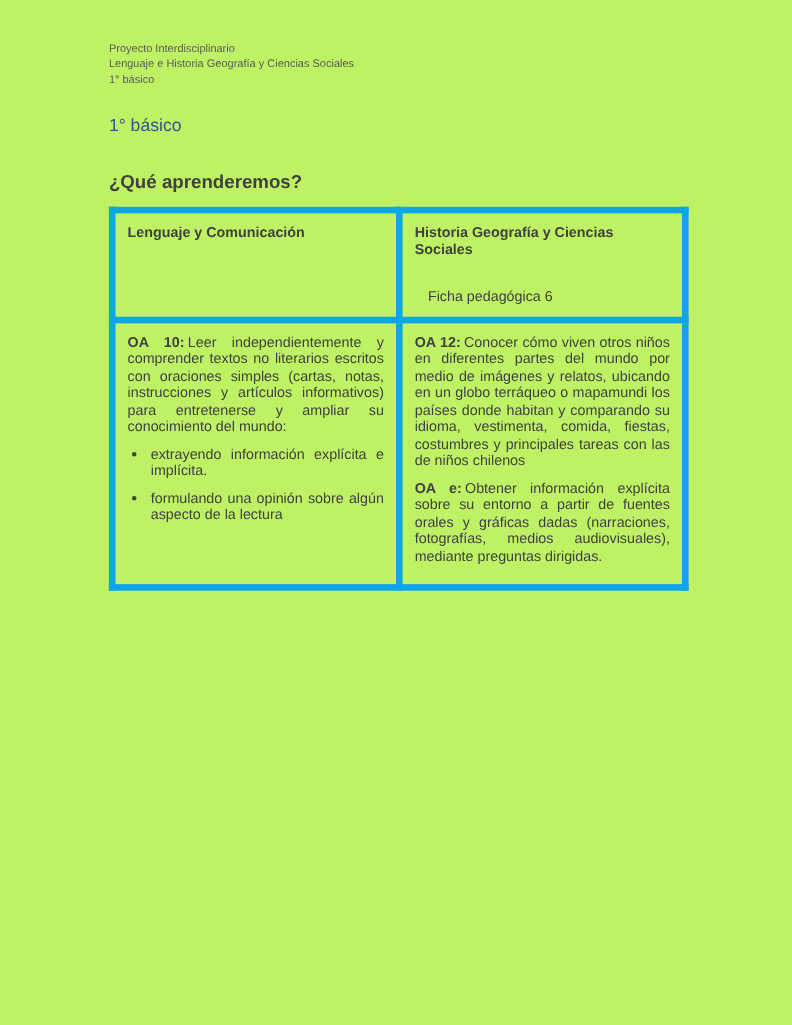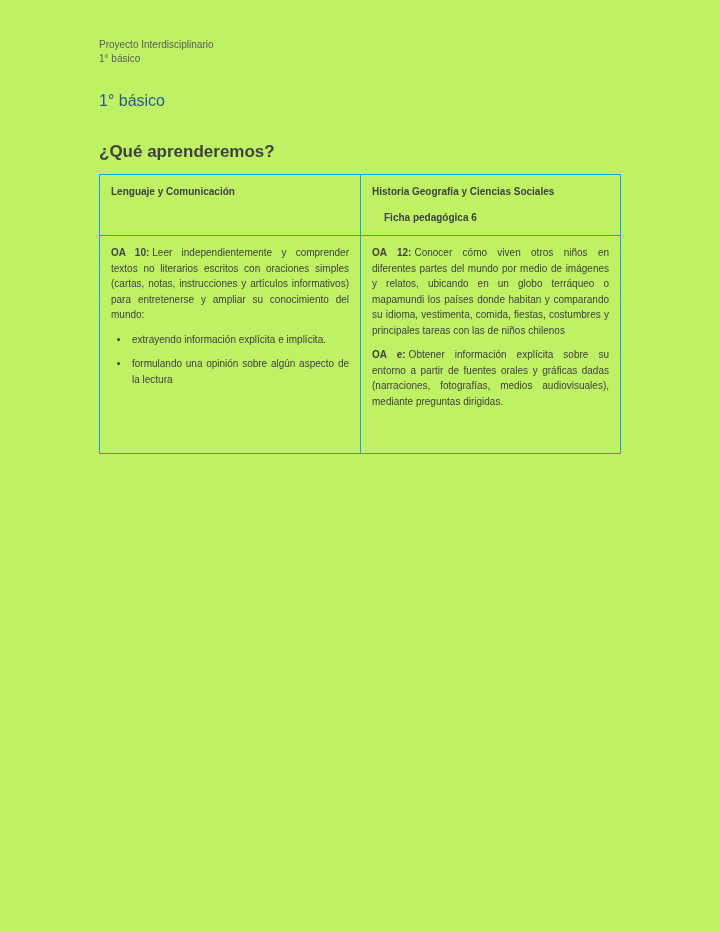--- a/index.html
+++ b/index.html
@@ -48,33 +48,33 @@
     font-weight: bold;
     color: #404040;
   }
   table.oa-table {
     margin-top: 12px;
     width: 521px;
     border-collapse: collapse;
     table-layout: fixed;
   }
   .oa-table td {
-    border: 1px solid #0ea5e9;
+    border: 6px solid #0ea5e9;
     vertical-align: top;
     padding: 9px 11px 10px 11px;
-    font-size: 10px;
+    font-size: 13px;
     line-height: 15.5px;
     color: #404040;
   }
   .oa-table td.col-left  { width: 261px; }
   .oa-table td.col-right { width: 260px; }
   .oa-table tr.header-row td { height: 57px; }
   .oa-table tr.body-row td { height: 218px; padding-bottom: 18px; }
   .cell-title { font-weight: bold; }
-  .cell-sub { margin-top: 10px; font-weight: bold; padding-left: 12px; }
+  .cell-sub { margin-top: 28px; font-weight: normal; padding-left: 12px; }
   .para {
     margin: 0 0 9px 0;
     text-align: justify;
   }
   .para:last-child { margin-bottom: 0; }
   .oa-label { font-weight: bold; margin-right: 3px; }
   ul.oa-bullets {
     margin: 9px 0 0 0;
     padding: 0 0 0 19px;
     list-style: disc;
@@ -87,20 +87,21 @@
   ul.oa-bullets li:last-child { margin-bottom: 0; }
 </style>
 </head>
 <body>
 
 <div class="page">
   <div class="content">
 
     <div class="doc-header">
       <div>Proyecto Interdisciplinario</div>
+      <div>Lenguaje e Historia Geografía y Ciencias Sociales</div>
       <div>1° básico</div>
     </div>
 
 
     <h2 class="doc-subtitle">1° básico</h2>
 
     <div class="question">¿Qué aprenderemos?</div>
 
     <table class="oa-table">
       <tbody>

